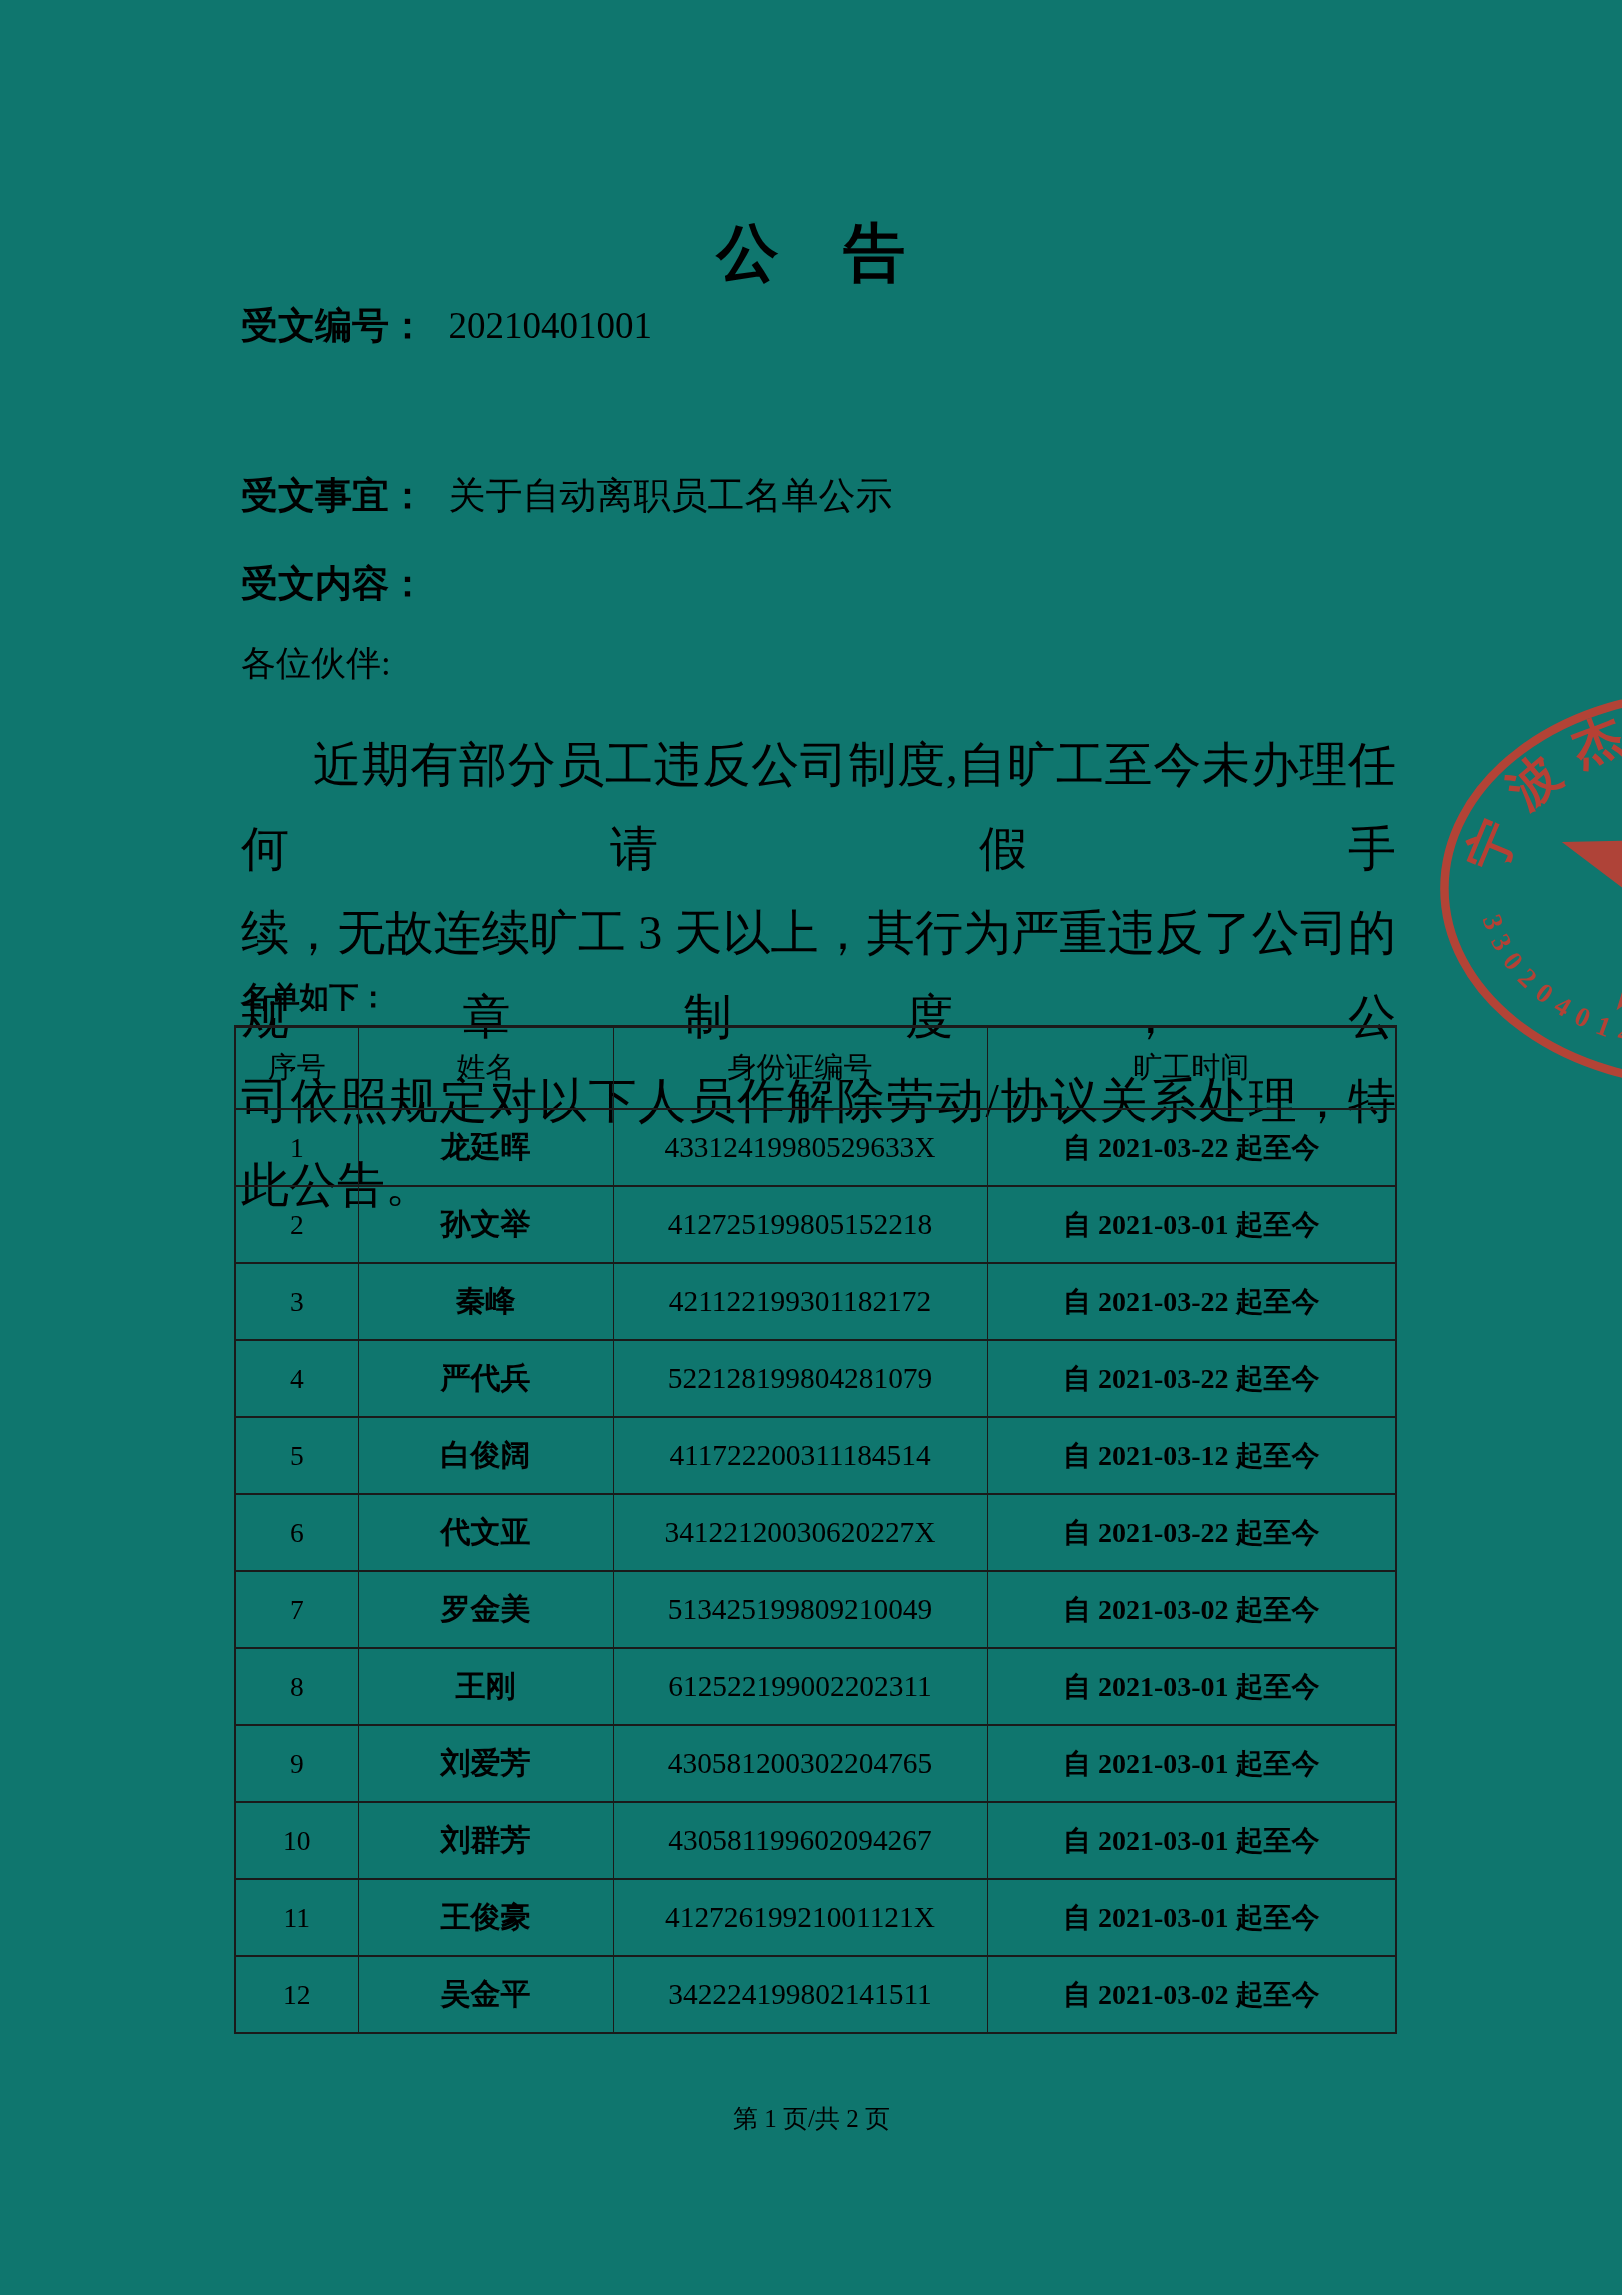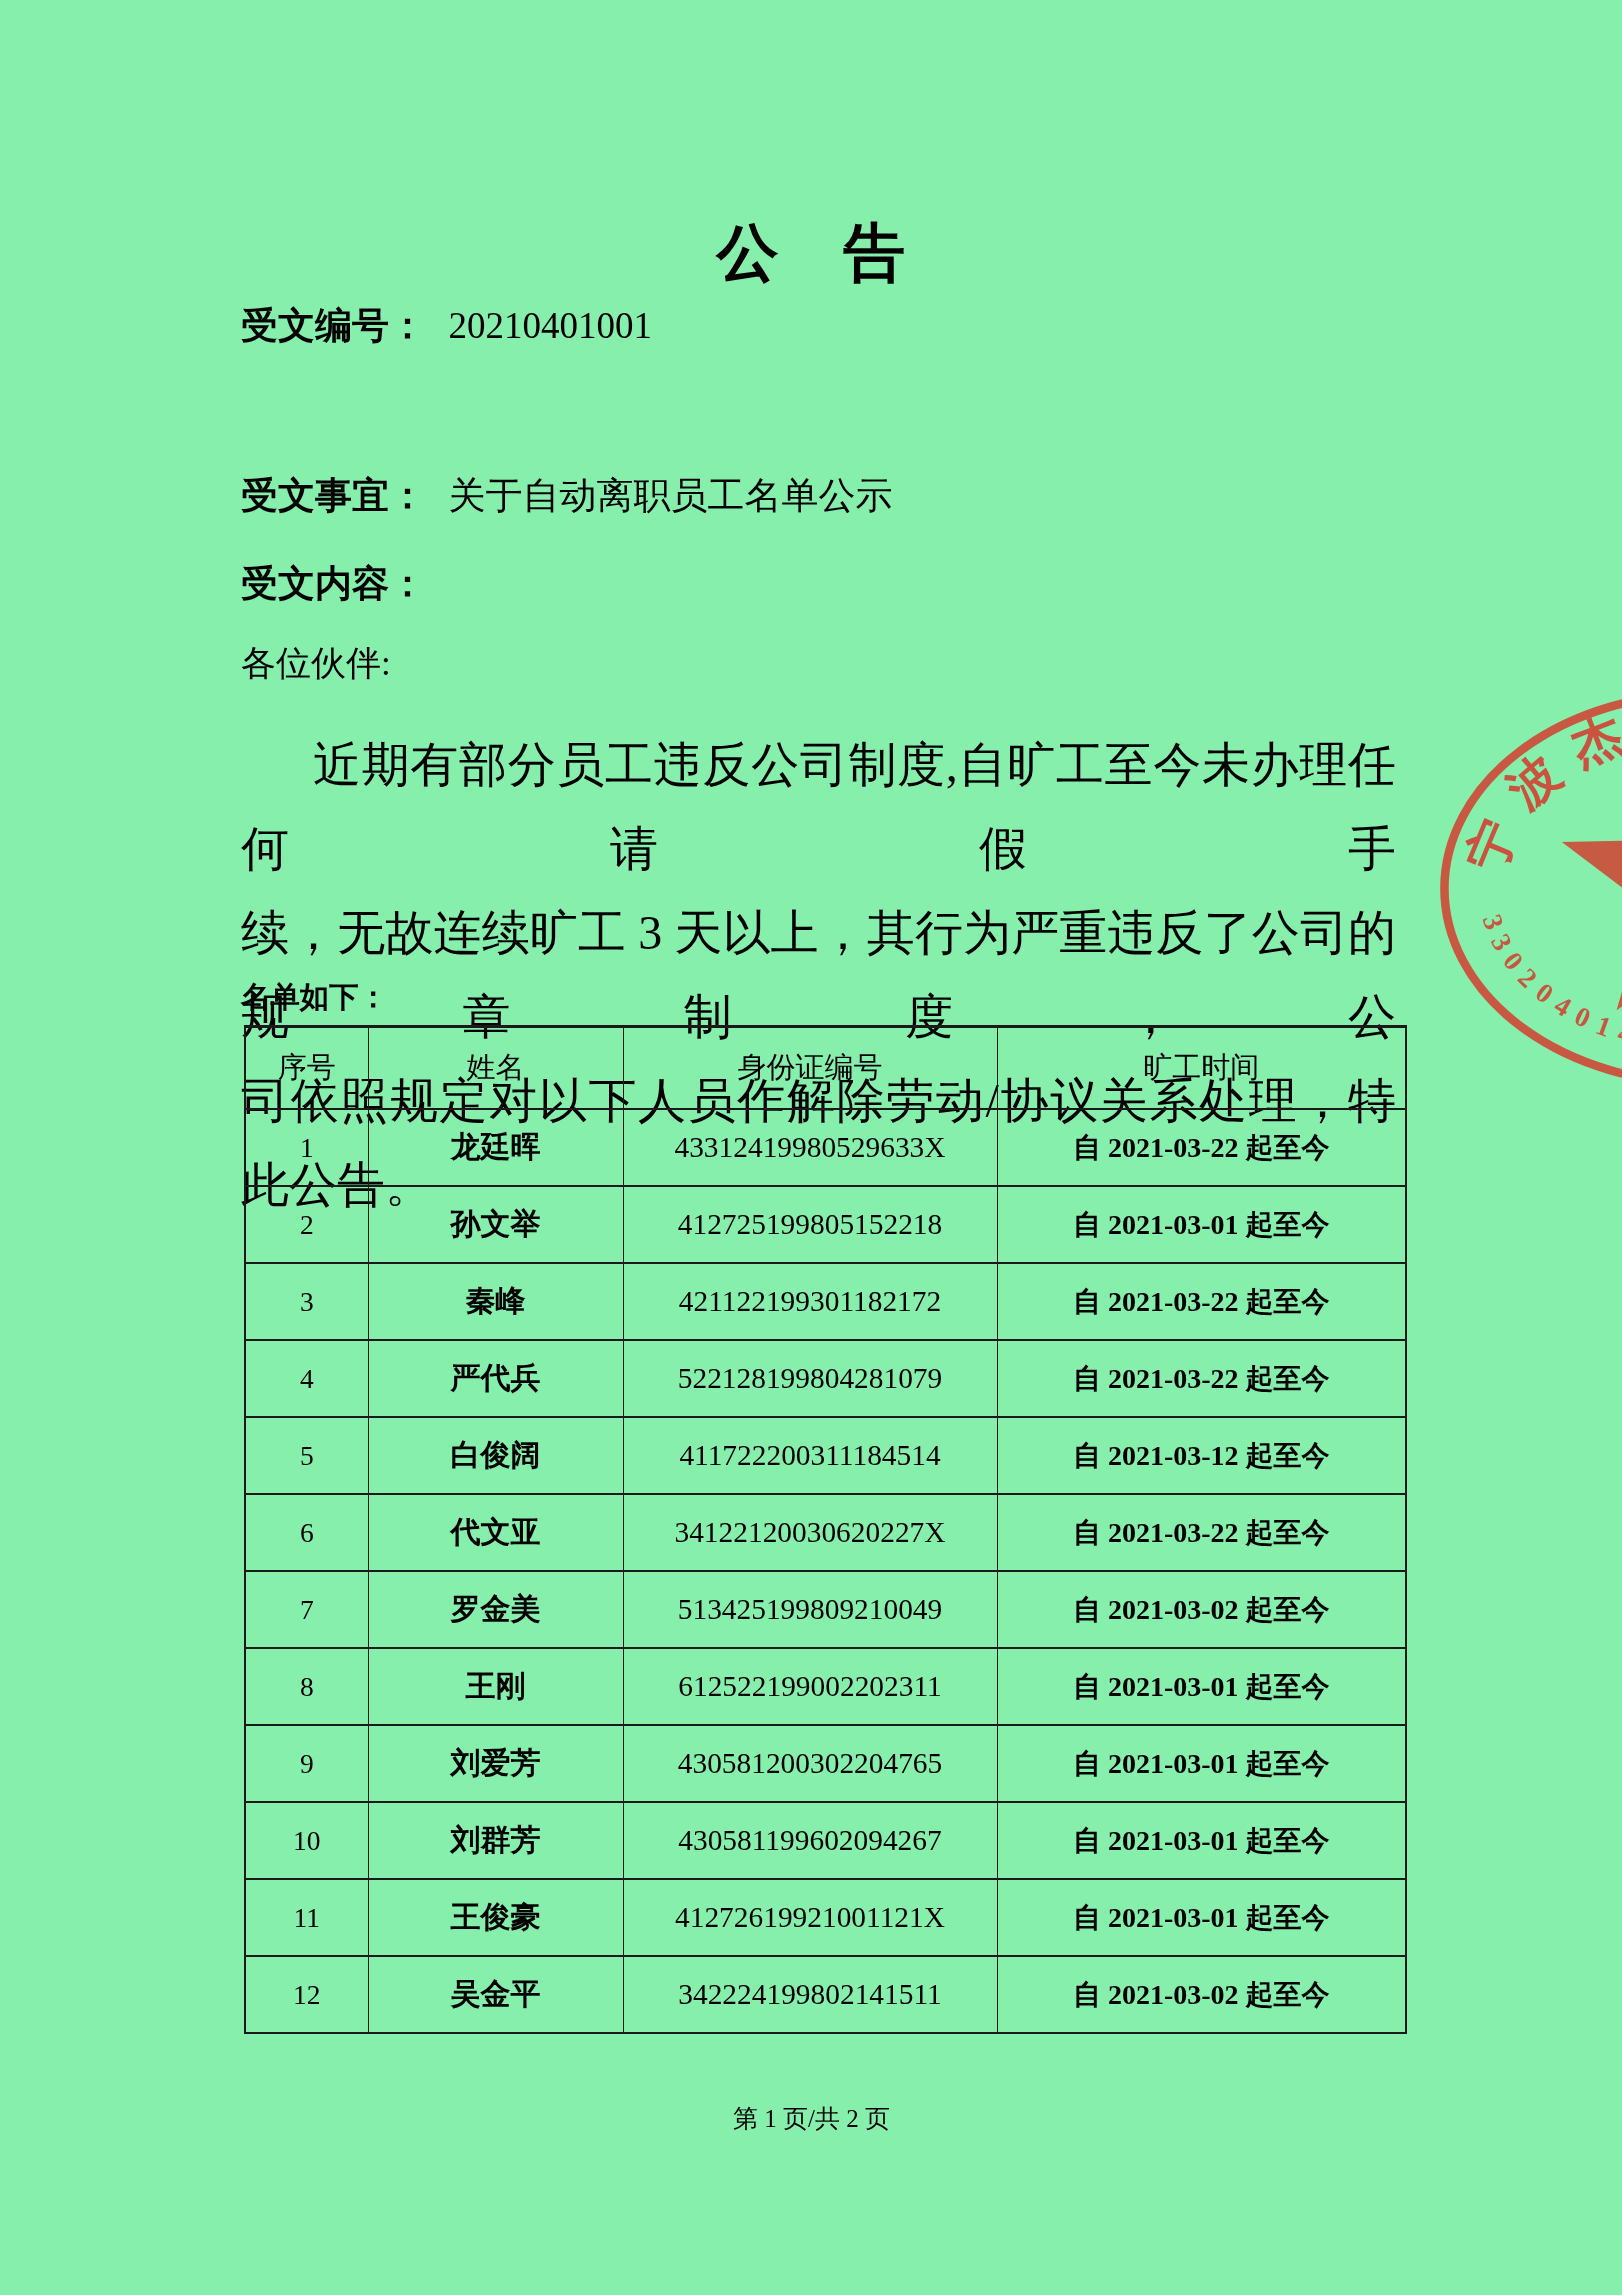--- a/index.html
+++ b/index.html
@@ -1,19 +1,19 @@
 <!DOCTYPE html>
 <html style="font-size:10.5px"><head>
 <meta charset="utf-8">
 <style>
   html,body{margin:0;padding:0;background:#ffffff;}
   .page{
     position:relative;
     width:1623px;height:2295px;
-    background:#86efac;
+    background:#0f766e;
     overflow:hidden;
     font-family:"Liberation Serif","DejaVu Serif",serif;
     color:#000;
   }
   .doc-title{
     position:absolute;top:211px;left:0;width:1623px;
     text-align:center;
     font-size:62px;font-weight:bold;
     font-family:"Liberation Serif","DejaVu Serif",serif;
     letter-spacing:1.3px;
@@ -41,21 +41,21 @@
   }
   .body-line{text-align:justify;}
   .body-line.just{text-align-last:justify;}
   .body-line.first{text-indent:72px;}
   .list-label{
     position:absolute;left:241px;top:978px;
     font-size:29.4px;font-weight:bold;
     font-family:"Liberation Serif","DejaVu Serif",serif;
   }
   table.roster{
-    position:absolute;left:244px;top:1025px;
+    position:absolute;left:234px;top:1025px;
     width:1161px;
     border-collapse:collapse;
     table-layout:fixed;
     border:2.6px solid #1a1a1a;
     border-top-width:3.3px;
   }
   table.roster th,table.roster td{
     border:1.3px solid #1a1a1a;
     border-top-width:2.6px;border-bottom-width:2.6px;
     text-align:center;vertical-align:middle;

